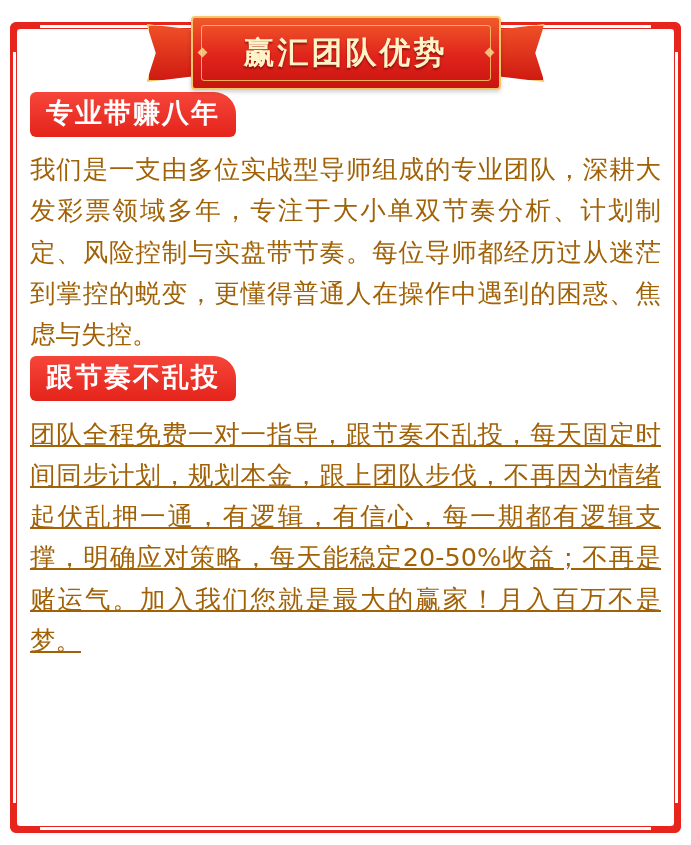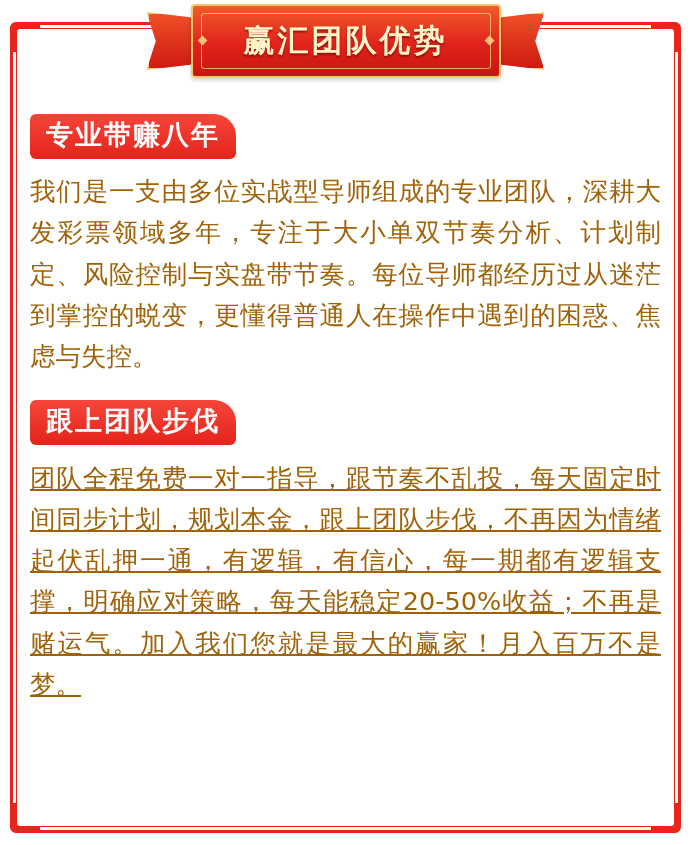--- a/index.html
+++ b/index.html
@@ -56,21 +56,21 @@
   .corner.tl { left: 10px; top: 22px; border-left: 7px solid #e8251d; border-top: 7px solid #e8251d; border-top-left-radius: 8px; }
   .corner.tr { right: 10px; top: 22px; border-right: 7px solid #e8251d; border-top: 7px solid #e8251d; border-top-right-radius: 8px; }
   .corner.bl { left: 10px; bottom: 12px; border-left: 7px solid #e8251d; border-bottom: 7px solid #e8251d; border-bottom-left-radius: 8px; }
   .corner.br { right: 10px; bottom: 12px; border-right: 7px solid #e8251d; border-bottom: 7px solid #e8251d; border-bottom-right-radius: 8px; }
 
   
   .banner {
     position: absolute;
     left: 50%;
     transform: translateX(-50%);
-    top: 4px;
+    top: 16px;
     width: 398px;
     height: 58px;
     z-index: 5;
   }
   .banner-body {
     position: absolute;
     left: 44px;
     top: 0;
     width: 310px;
     height: 74px;
@@ -143,21 +143,20 @@
     text-align: center;
     font-size: 25px;
     font-weight: bold;
     color: #e8251d;
     letter-spacing: 1px;
     margin: 12px 0 0 0;
     line-height: 1.3;
   }
 
   .section {
-    margin-top: 22px;
   }
 
   .sec-head {
     display: inline-block;
     background: linear-gradient(180deg, #f6453a 0%, #e4241b 100%);
     color: #ffffff;
     font-size: 27px;
     font-weight: bold;
     letter-spacing: 2px;
     padding: 6px 16px 8px 16px;
@@ -201,18 +200,18 @@
 
   <div class="content">
 
 
     <div class="section">
       <div class="sec-head">专业带赚八年</div>
       <div class="sec-body">我们是一支由多位实战型导师组成的专业团队，深耕大发彩票领域多年，专注于大小单双节奏分析、计划制定、风险控制与实盘带节奏。每位导师都经历过从迷茫到掌控的蜕变，更懂得普通人在操作中遇到的困惑、焦虑与失控。</div>
     </div>
 
     <div class="section">
-      <div class="sec-head">跟上团队步伐</div>
+      <div class="sec-head">跟节奏不乱投</div>
       <div class="sec-body s2">团队全程免费一对一指导，跟节奏不乱投，每天固定时间同步计划，规划本金，跟上团队步伐，不再因为情绪起伏乱押一通，有逻辑，有信心，每一期都有逻辑支撑，明确应对策略，每天能稳定20-50%收益；不再是赌运气。加入我们您就是最大的赢家！月入百万不是梦。</div>
     </div>
 
   </div>
 </div>
 
 </body></html>

